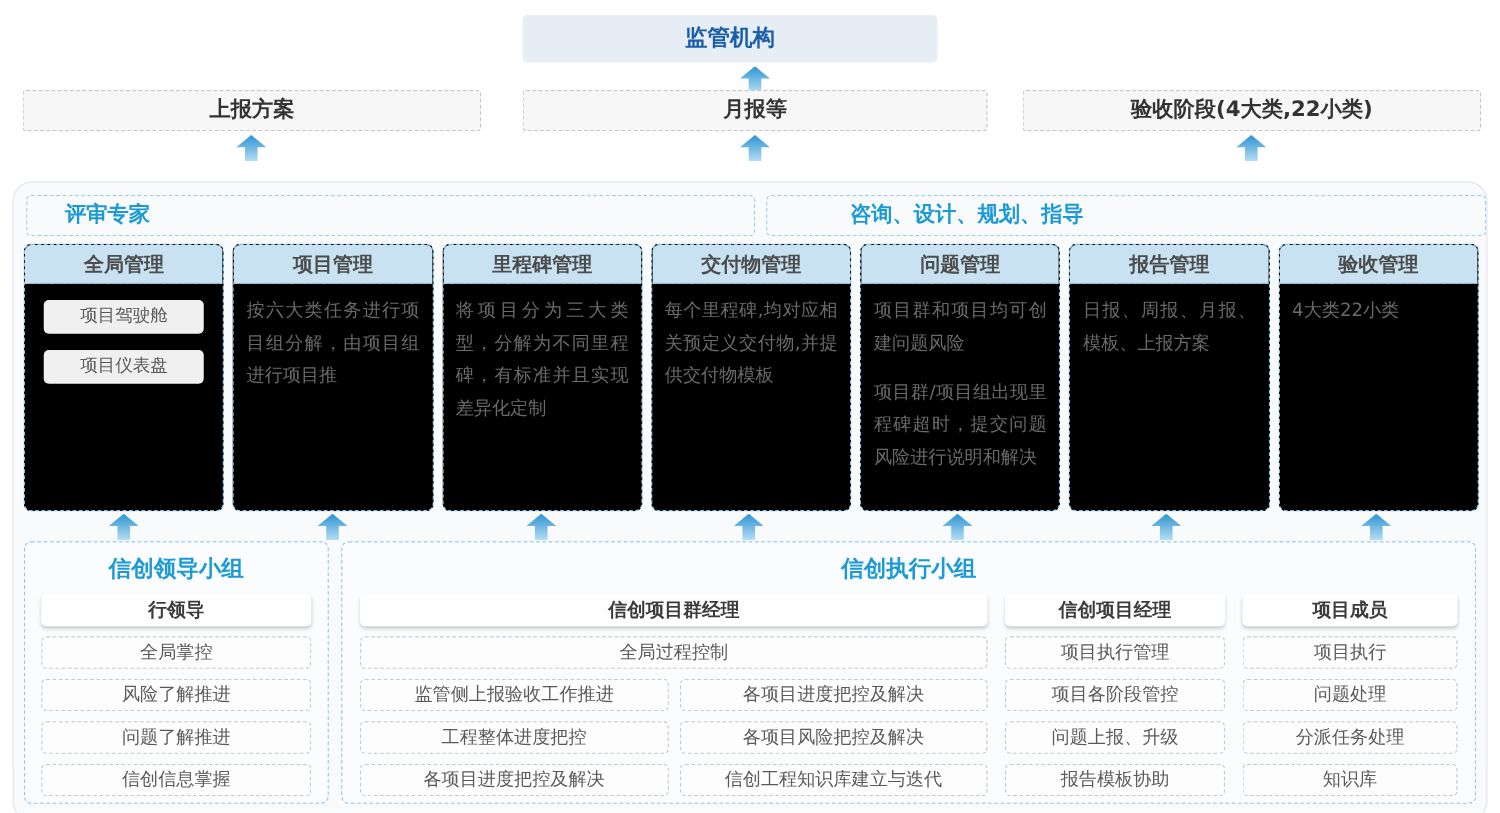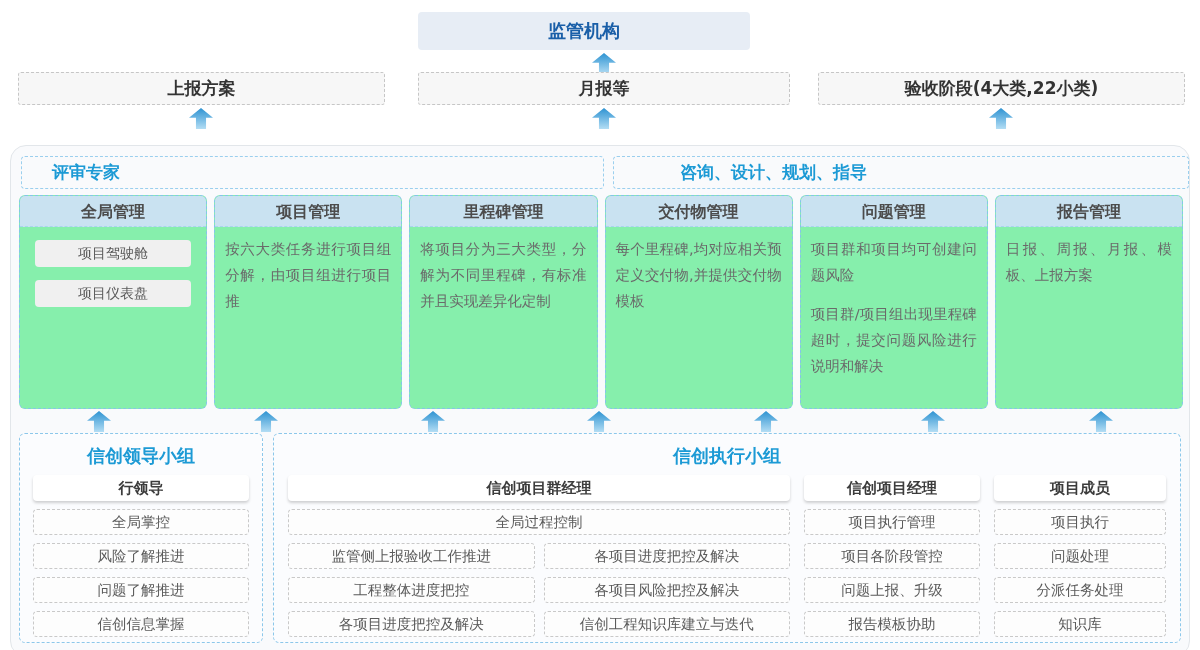--- a/index.html
+++ b/index.html
@@ -27,21 +27,21 @@
   .outer { left:10px; top:145px; width:1180px; height:512px; background:#f9fafc;
            border:1px solid #e2e6ea; border-radius:16px; }
 
   .advisor-box { top:10px; height:33px; border:1px dashed #9bcfee; border-radius:4px;
                  color:#1c9ad5; font-size:17px; font-weight:bold; line-height:31px; }
   .advisor-left  { left:10px;  width:583px; padding-left:30px; }
   .advisor-right { left:602px; width:576px; padding-left:66px; }
 
   
   .cols { left:8px; top:49px; width:1164px; height:214px; display:flex; gap:7px; }
-  .col { flex:1; border:1px dashed #85c4e9; border-radius:6px; background:#86efac;
+  .col { flex:1; border:1px dashed #85c4e9; border-radius:6px; background:#000000;
          overflow:hidden; }
   .col-header { height:31px; background:#c9e2f1; border-bottom:1px dashed #a9d4ec;
                 color:#4c4c4c; font-size:16px; font-weight:bold; text-align:center;
                 line-height:31px; }
   .col-body { padding:9px 10px; color:#6a6a6a; font-size:14.5px; line-height:1.8;
               text-align:justify; text-justify:inter-ideograph; }
   .col-body p + p { margin-top:13px; }
   .pill { height:27px; background:#f0f0f0; border-radius:4px; margin:4px 5px 13px 5px;
           color:#5a5a5a; font-size:14px; text-align:center; line-height:27px; }
 
@@ -129,20 +129,26 @@
         </div>
       </div>
 
       <div class="col">
         <div class="col-header">报告管理</div>
         <div class="col-body">
           <p>日报、周报、月报、模板、上报方案</p>
         </div>
       </div>
 
+      <div class="col">
+        <div class="col-header">验收管理</div>
+        <div class="col-body">
+          <p>4大类22小类</p>
+        </div>
+      </div>
     </div>
 
     <span class="arrow-up" style="left:76px;  top:265px;"></span>
     <span class="arrow-up" style="left:243px; top:265px;"></span>
     <span class="arrow-up" style="left:410px; top:265px;"></span>
     <span class="arrow-up" style="left:576px; top:265px;"></span>
     <span class="arrow-up" style="left:743px; top:265px;"></span>
     <span class="arrow-up" style="left:910px; top:265px;"></span>
     <span class="arrow-up" style="left:1078px;top:265px;"></span>
 

